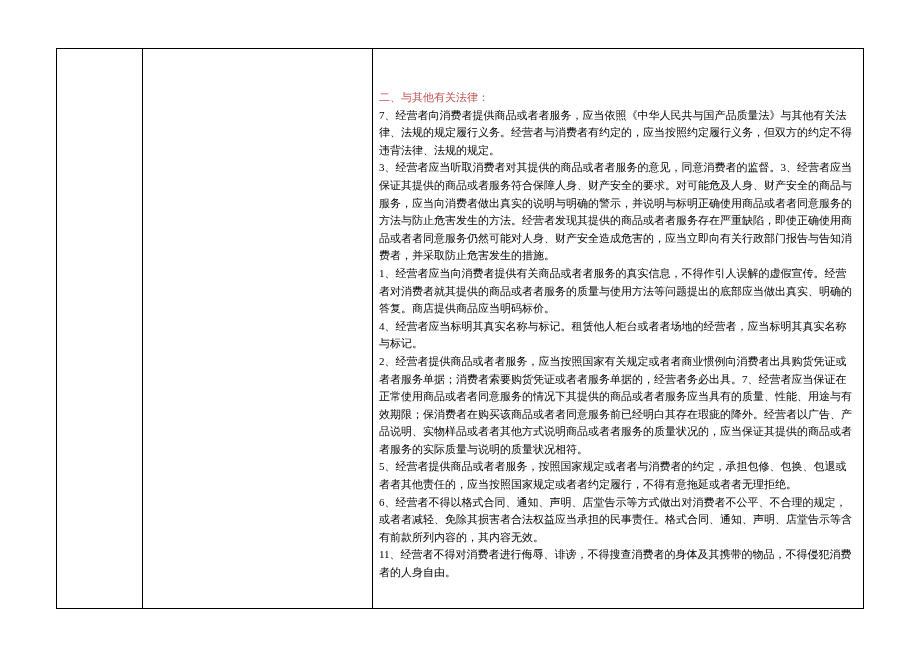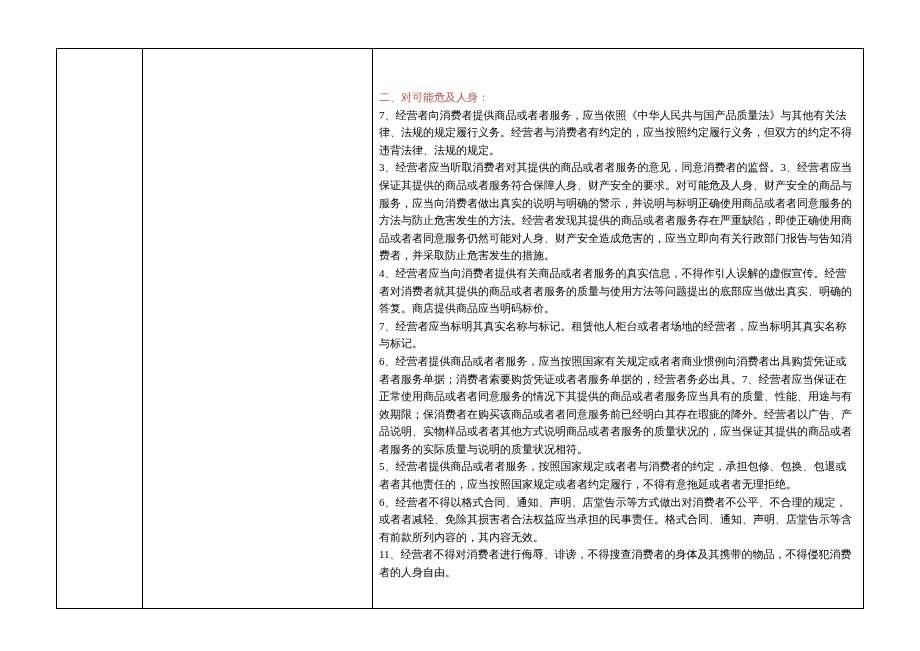--- a/index.html
+++ b/index.html
@@ -56,26 +56,26 @@
     <col class="col2">
     <col class="col3">
   </colgroup>
   <tbody>
   <tr class="body-row">
     <td></td>
     <td></td>
     <td>
       <div style="height:36px;"></div>
       <div class="content">
-        <p class="section-title">二、对可能危及人身：</p>
+        <p class="section-title">二、与其他有关法律：</p>
         <p>7、经营者向消费者提供商品或者者服务，应当依照《中华人民共与国产品质量法》与其他有关法律、法规的规定履行义务。经营者与消费者有约定的，应当按照约定履行义务，但双方的约定不得违背法律、法规的规定。</p>
         <p>3、经营者应当听取消费者对其提供的商品或者者服务的意见，同意消费者的监督。3、经营者应当保证其提供的商品或者服务符合保障人身、财产安全的要求。对可能危及人身、财产安全的商品与服务，应当向消费者做出真实的说明与明确的警示，并说明与标明正确使用商品或者者同意服务的方法与防止危害发生的方法。经营者发现其提供的商品或者者服务存在严重缺陷，即使正确使用商品或者者同意服务仍然可能对人身、财产安全造成危害的，应当立即向有关行政部门报告与告知消费者，并采取防止危害发生的措施。</p>
-        <p>4、经营者应当向消费者提供有关商品或者者服务的真实信息，不得作引人误解的虚假宣传。经营者对消费者就其提供的商品或者者服务的质量与使用方法等问题提出的底部应当做出真实、明确的答复。商店提供商品应当明码标价。</p>
-        <p>7、经营者应当标明其真实名称与标记。租赁他人柜台或者者场地的经营者，应当标明其真实名称与标记。</p>
-        <p>6、经营者提供商品或者者服务，应当按照国家有关规定或者者商业惯例向消费者出具购货凭证或者者服务单据；消费者索要购货凭证或者者服务单据的，经营者务必出具。7、经营者应当保证在正常使用商品或者者同意服务的情况下其提供的商品或者者服务应当具有的质量、性能、用途与有效期限；保消费者在购买该商品或者者同意服务前已经明白其存在瑕疵的降外。经营者以广告、产品说明、实物样品或者者其他方式说明商品或者者服务的质量状况的，应当保证其提供的商品或者者服务的实际质量与说明的质量状况相符。</p>
+        <p>1、经营者应当向消费者提供有关商品或者者服务的真实信息，不得作引人误解的虚假宣传。经营者对消费者就其提供的商品或者者服务的质量与使用方法等问题提出的底部应当做出真实、明确的答复。商店提供商品应当明码标价。</p>
+        <p>4、经营者应当标明其真实名称与标记。租赁他人柜台或者者场地的经营者，应当标明其真实名称与标记。</p>
+        <p>2、经营者提供商品或者者服务，应当按照国家有关规定或者者商业惯例向消费者出具购货凭证或者者服务单据；消费者索要购货凭证或者者服务单据的，经营者务必出具。7、经营者应当保证在正常使用商品或者者同意服务的情况下其提供的商品或者者服务应当具有的质量、性能、用途与有效期限；保消费者在购买该商品或者者同意服务前已经明白其存在瑕疵的降外。经营者以广告、产品说明、实物样品或者者其他方式说明商品或者者服务的质量状况的，应当保证其提供的商品或者者服务的实际质量与说明的质量状况相符。</p>
         <p>5、经营者提供商品或者者服务，按照国家规定或者者与消费者的约定，承担包修、包换、包退或者者其他责任的，应当按照国家规定或者者约定履行，不得有意拖延或者者无理拒绝。</p>
         <p>6、经营者不得以格式合同、通知、声明、店堂告示等方式做出对消费者不公平、不合理的规定，或者者减轻、免除其损害者合法权益应当承担的民事责任。格式合同、通知、声明、店堂告示等含有前款所列内容的，其内容无效。</p>
         <p>11、经营者不得对消费者进行侮辱、诽谤，不得搜查消费者的身体及其携带的物品，不得侵犯消费者的人身自由。</p>
       </div>
     </td>
   </tr>
 </tbody>
   </table>
 
 </body></html>

